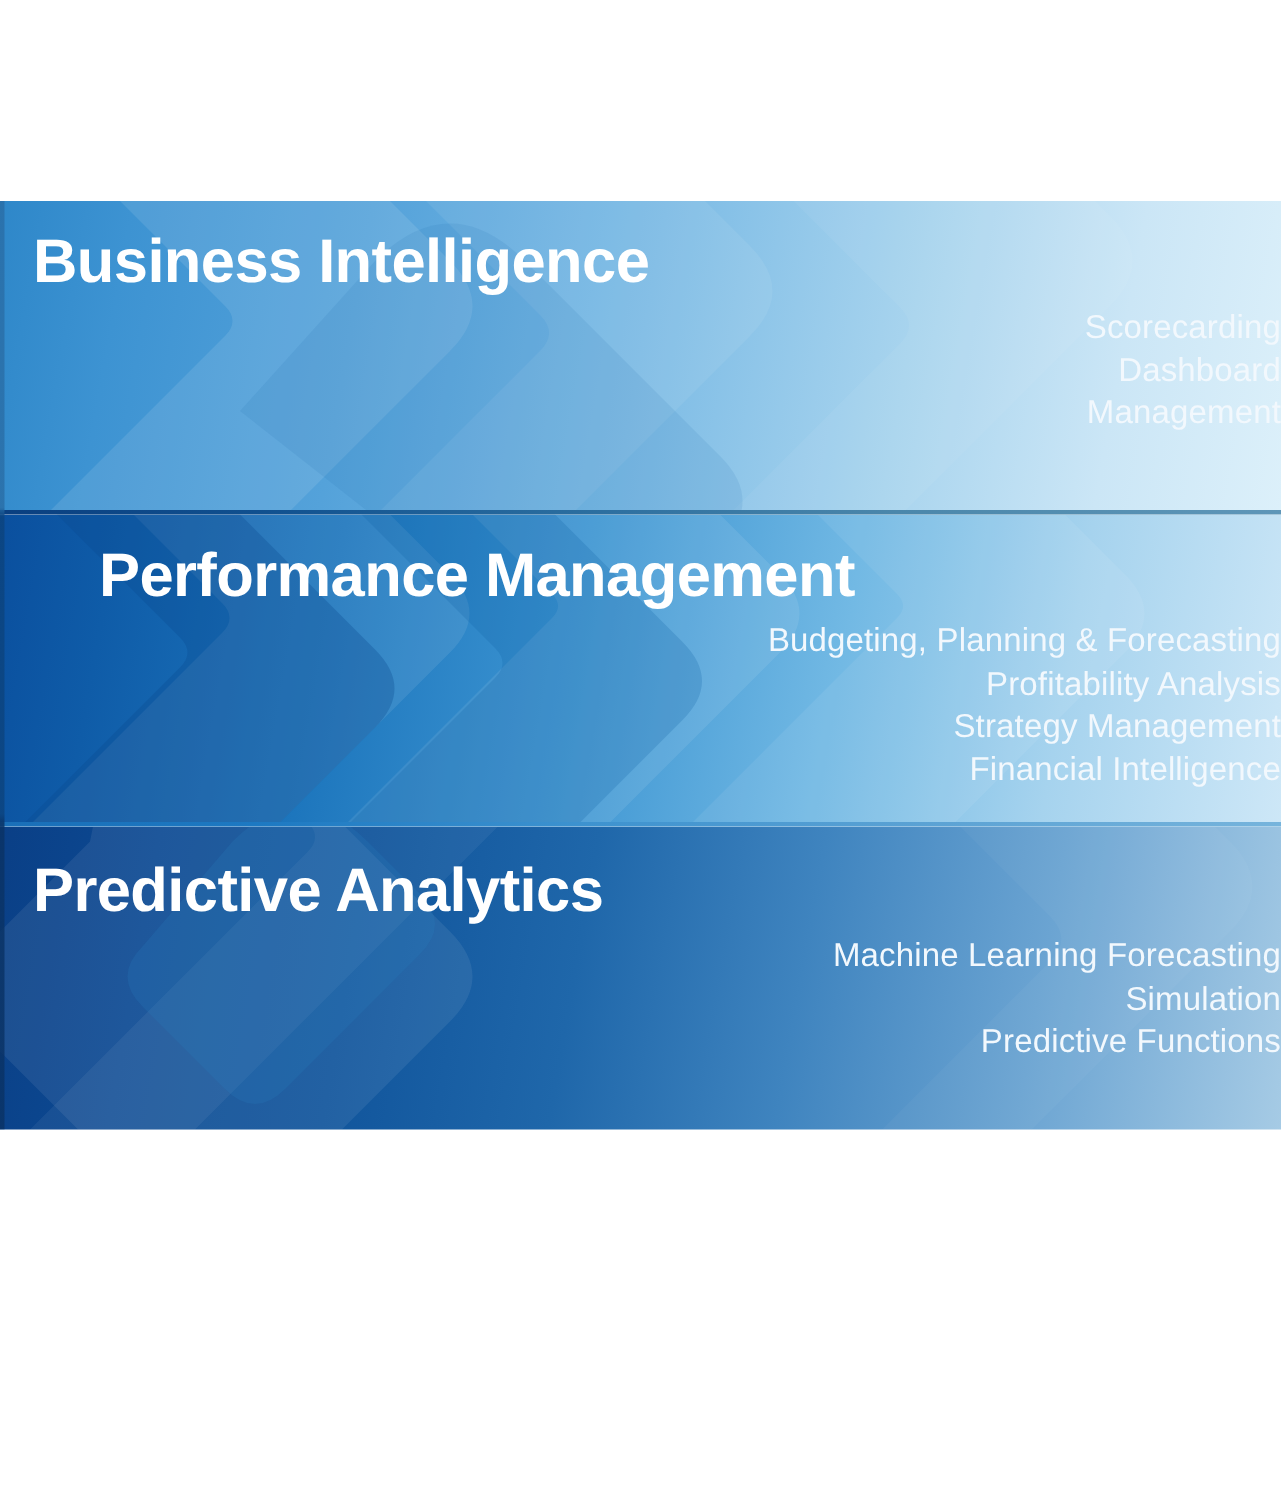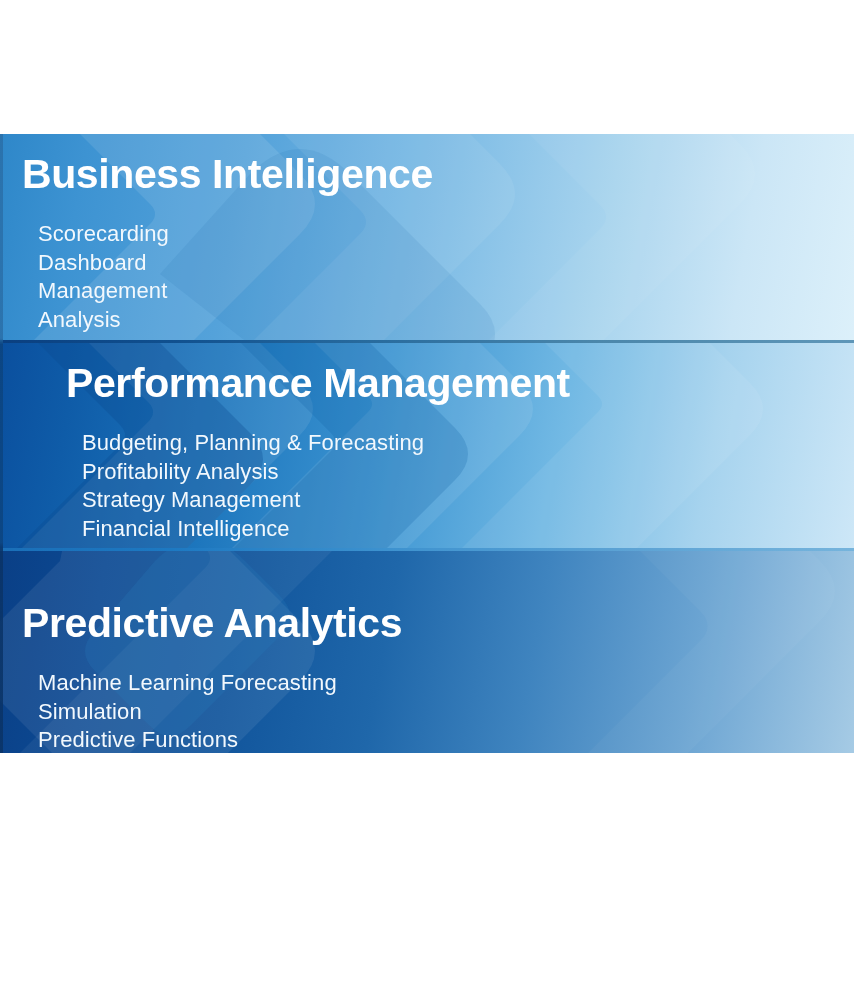--- a/index.html
+++ b/index.html
@@ -146,26 +146,27 @@
   .band-title {
     font-size: 41px;
     font-weight: bold;
     color: #ffffff;
     line-height: 1;
     letter-spacing: -0.4px;
     margin: 0;
     padding-top: 20px;
     white-space: nowrap;
   }
-  #band-pa .band-title { padding-top: 32px; margin-top: 20px; }
+  #band-pa .band-title { padding-top: 22px; }
 
   .band-lines {
-    margin: 16px;
+    margin: 0;
     padding: 9px 0 0 0;
     list-style: none;
+    text-align: right;
   }
   .band-lines li {
     font-size: 22px;
     font-weight: normal;
     color: #f2f8fd;
     line-height: 28.6px;
     white-space: nowrap;
     letter-spacing: 0.1px;
   }
 </style>
@@ -192,21 +193,20 @@
           <path d="M250 40 Q300 -10 350 40 L480 170 Q510 200 480 230 L300 250 L160 140 Z" fill="#1766a8" opacity="0.10"></path>
         </g>
       </svg>
 
       <div class="content">
         <h2 class="band-title">Business Intelligence</h2>
         <ul class="band-lines">
           <li>Scorecarding</li>
           <li>Dashboard</li>
           <li>Management</li>
-          <li>Analysis</li>
         </ul>
       </div>
     </section>
 
     <div class="sep" id="sep-1"></div>
 
     <section class="band" id="band-pm">
       <div class="bg"></div>
 
       <svg class="deco" width="854" height="205" viewBox="0 0 854 205" preserveAspectRatio="none">

